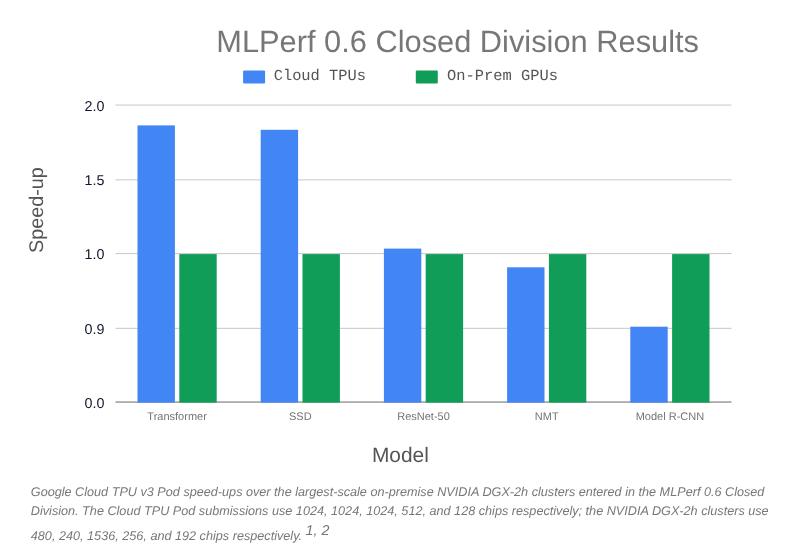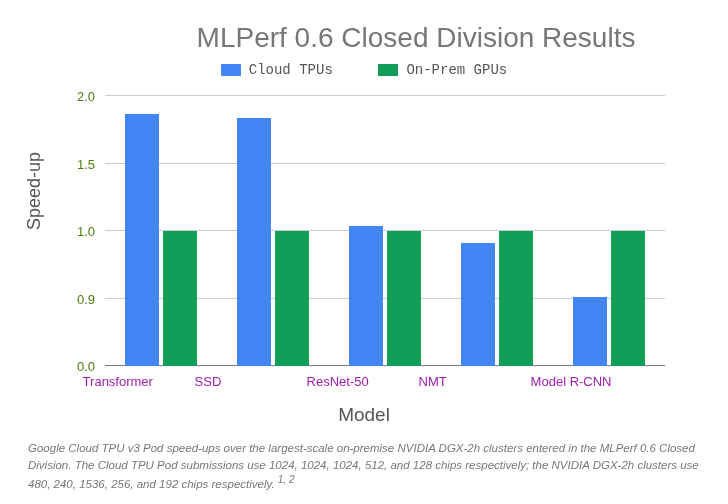--- a/index.html
+++ b/index.html
@@ -71,40 +71,41 @@
     width: 100%;
     height: 1px;
     background: #777;
   }
   .y-tick {
     position: absolute;
     right: 100%;
     transform: translateY(-50%);
     padding-right: 10px;
     font-size: 13px;
-    color: #4d7c0f;
+    color: #0f172a;
     white-space: nowrap;
   }
   .group {
     position: absolute;
     bottom: 0;
     height: 100%;
   }
   .bar {
     position: absolute;
     bottom: 0;
   }
   .x-label {
     position: absolute;
     top: 100%;
     width: 140%;
     left: -20%;
+    text-align: center;
     padding-top: 8px;
-    font-size: 13px;
-    color: #a21caf;
+    font-size: 10px;
+    color: #737373;
   }
   .y-axis-title {
     position: absolute;
     left: 34px;
     top: 230px;
     transform: rotate(-90deg) translate(0, -50%);
     transform-origin: left top;
     font-size: 18px;
     color: #555;
     white-space: nowrap;
@@ -123,21 +124,21 @@
     left: 28px;
     right: 28px;
     top: 440px;
     font-size: 11.5px;
     font-style: italic;
     color: #777;
     line-height: 1.45;
     text-align: left;
   }
   .sup {
-    font-size: 10px;
+    font-size: 13px;
     vertical-align: super;
   }
 </style>
 </head>
 <body>
 
 <div class="chart-wrap">
 
   <div class="title">MLPerf 0.6 Closed Division Results</div>
 

